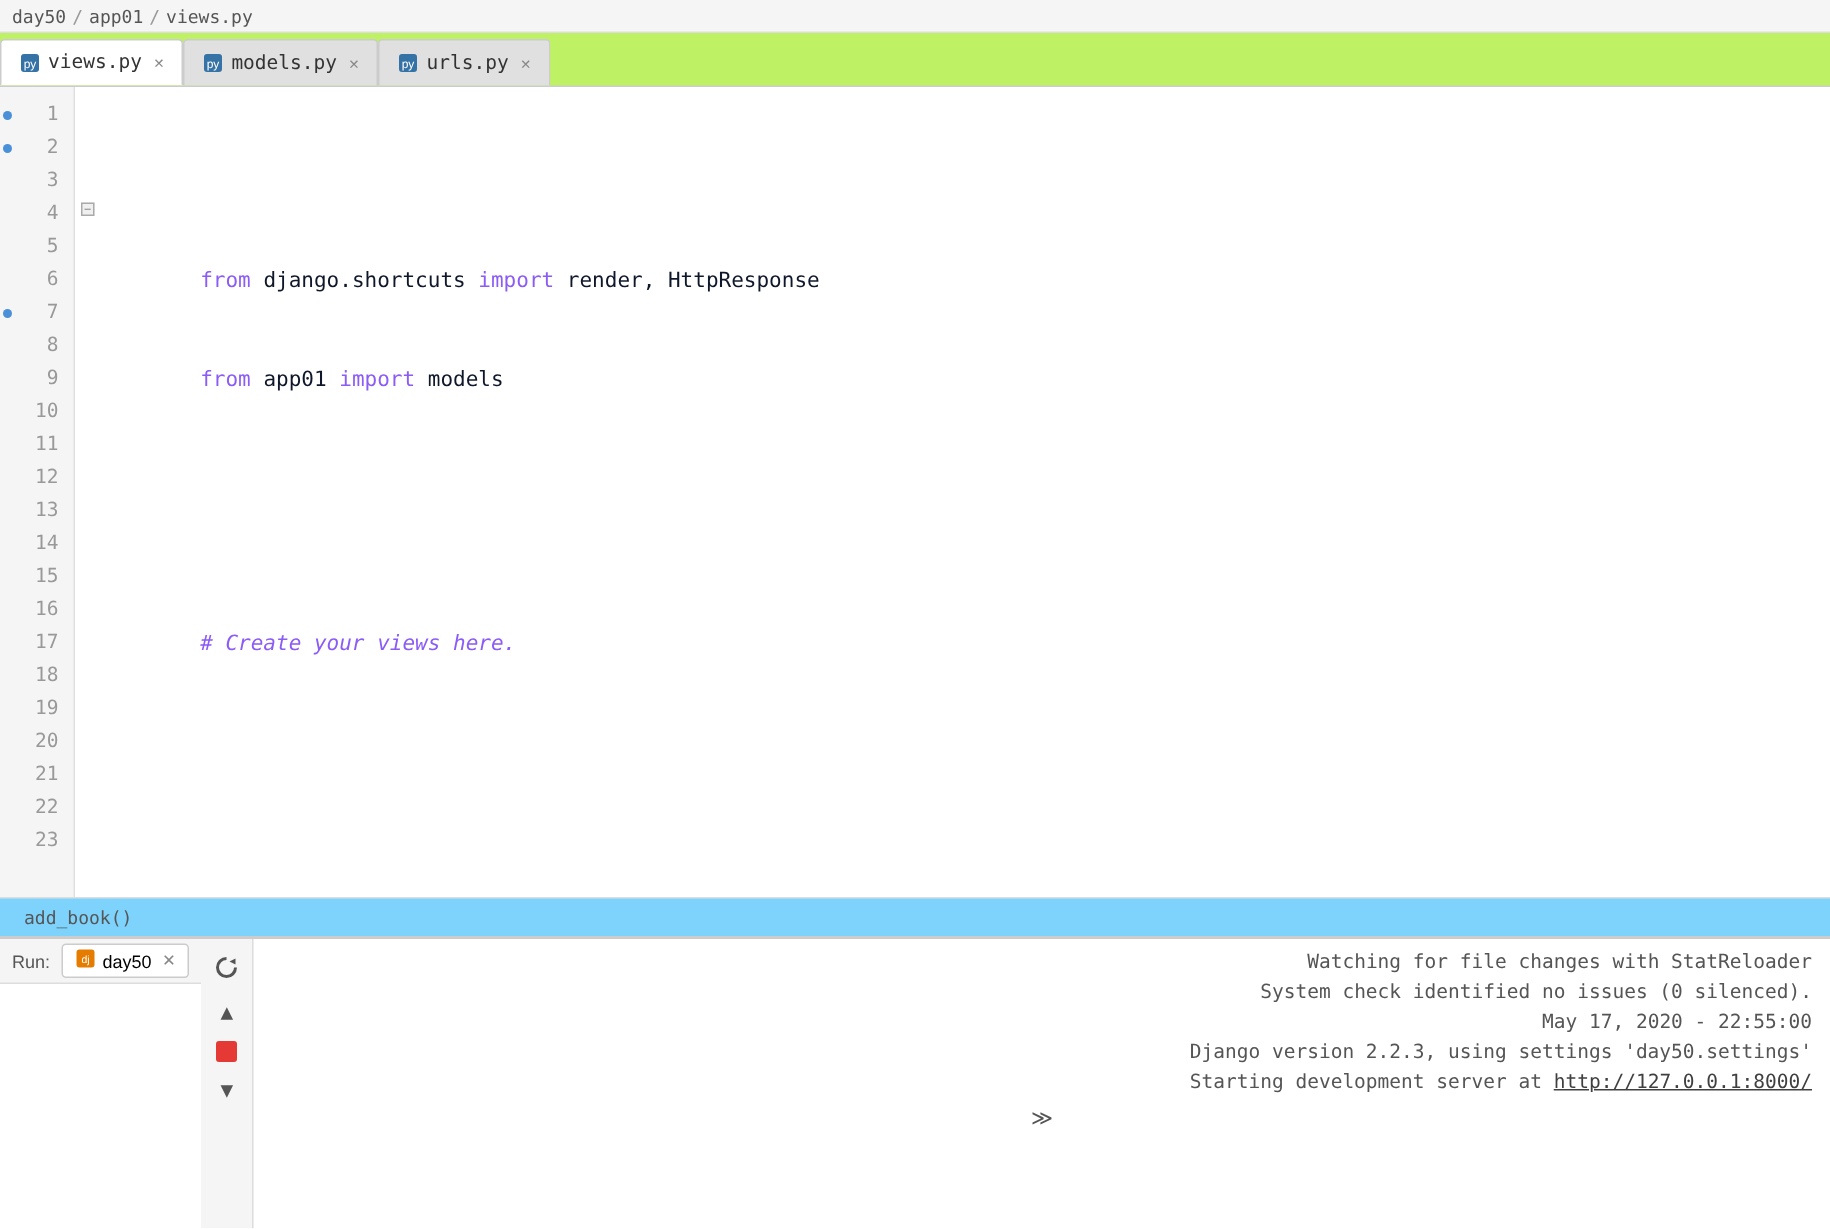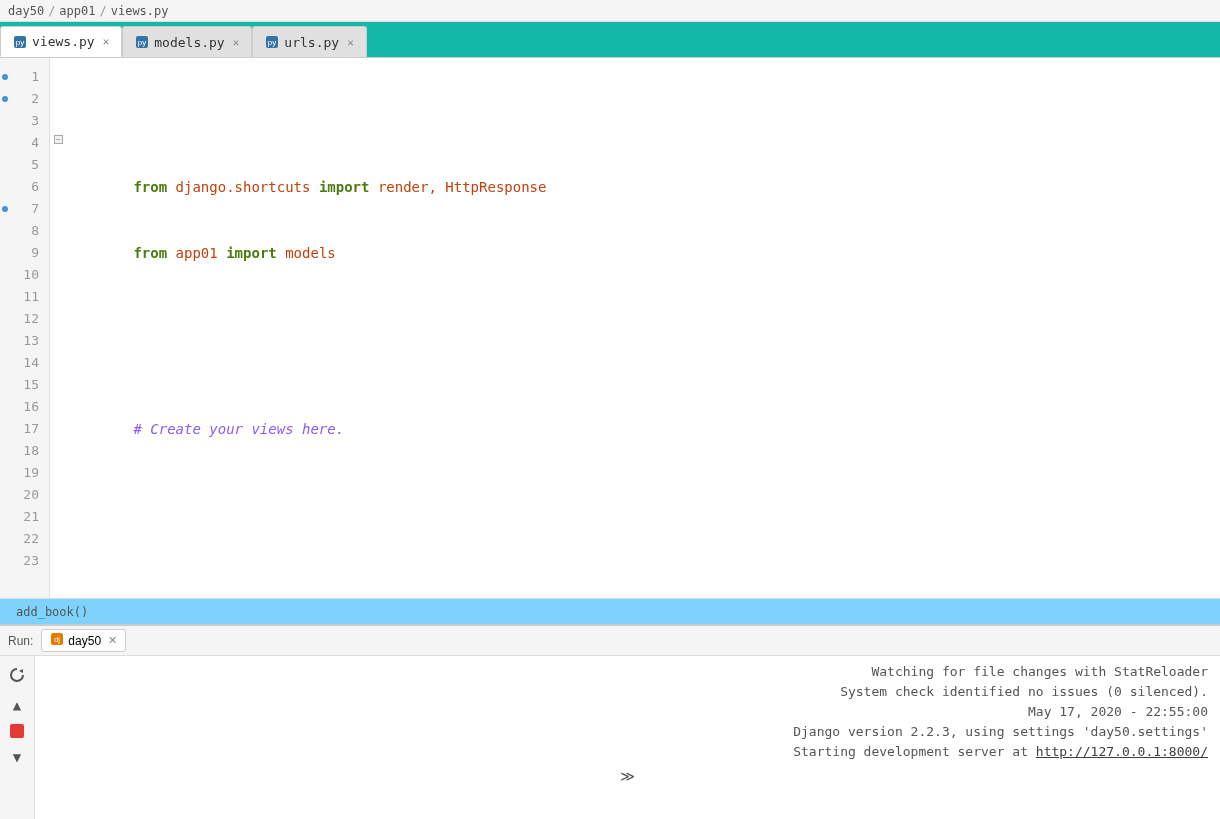--- a/index.html
+++ b/index.html
@@ -25,21 +25,21 @@
       gap: 4px;
       height: 22px;
       flex-shrink: 0;
     }
     .breadcrumb-sep { color: #999; }
 
     
     .tab-bar {
       display: flex;
       align-items: center;
-      background: #14b8a6;
+      background: #bef264;
       border-bottom: 1px solid #ccc;
       height: 36px;
       flex-shrink: 0;
       padding-top: 4px;
     }
     .tab {
       display: flex;
       align-items: center;
       gap: 5px;
       padding: 4px 12px;
@@ -124,43 +124,43 @@
     }
 
     .code-line {
       height: 22px;
       line-height: 22px;
       display: block;
       padding-right: 20px;
     }
 
     
-    .kw { color: #4d7c0f; font-weight: bold; }
+    .kw { color: #8b5cf6; font-weight: normal; }
     .cm { color: #8b5cf6; font-style: italic; }
-    .normal { color: #c2410c; }
+    .normal { color: #0f172a; }
 
     
     .status-bar {
       background: #7dd3fc;
       border-top: 1px solid #ddd;
       height: 26px;
       display: flex;
       align-items: center;
       padding: 0 16px;
       font-size: 12px;
       color: #555;
       flex-shrink: 0;
     }
 
     
     .run-panel {
       flex-shrink: 0;
       height: 195px;
       display: flex;
-      flex-direction: column;
+      flex-direction: row;
       border-top: 2px solid #ccc;
       background: #ffffff;
     }
     .run-panel-header {
       display: flex;
       align-items: center;
       background: #f5f5f5;
       border-bottom: 1px solid #ddd;
       height: 30px;
       padding: 0 8px;

